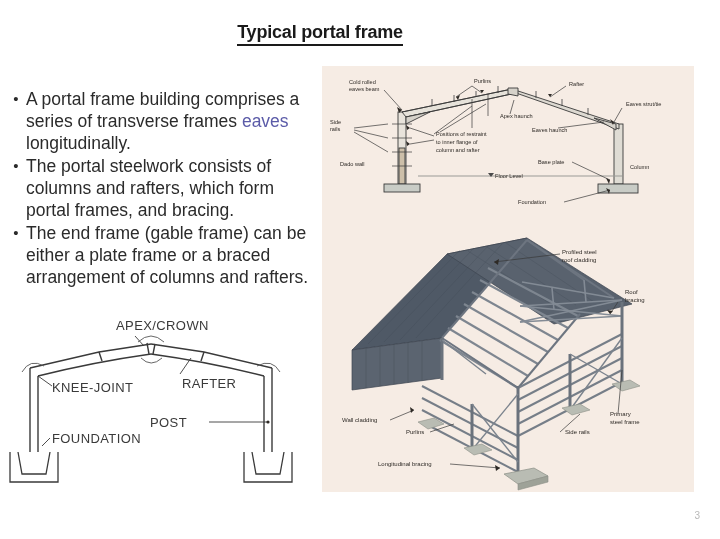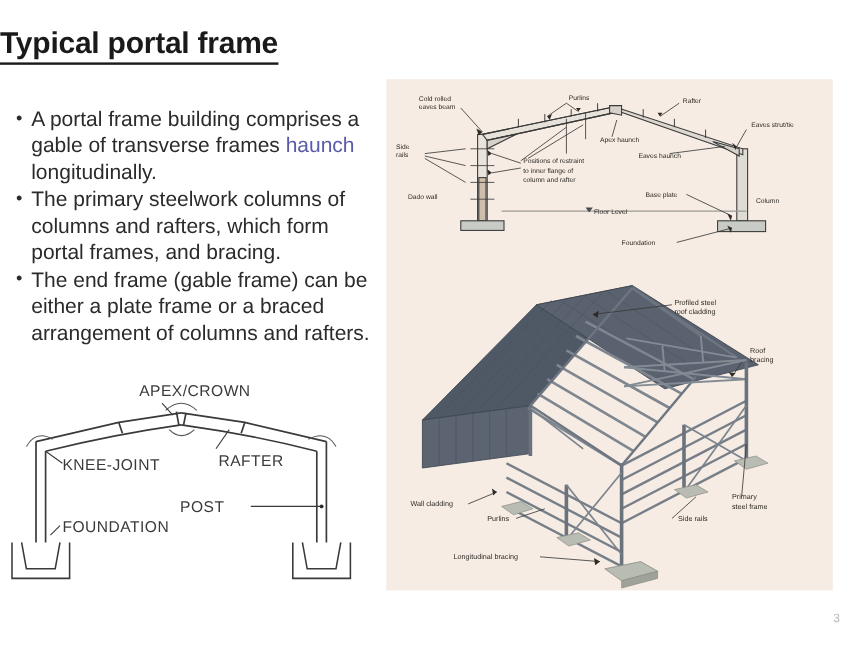--- a/index.html
+++ b/index.html
@@ -9,22 +9,22 @@
     font-family:"Liberation Sans", sans-serif;
     overflow:hidden;
     position:relative;
   }
   .slide{position:absolute;inset:0;}
 
   
   .title{
     position:absolute;
     left:0;top:22px;width:640px;
-    text-align:left;
-    font-size:25px;
+    text-align:center;
+    font-size:18px;
     font-weight:bold;
     color:#1a1a1a;
     letter-spacing:-0.2px;
   }
   .title span{
     border-bottom:2.5px solid #1a1a1a;
     padding-bottom:2px;
   }
 
   
@@ -83,26 +83,26 @@
 <div class="slide">
 
   <div class="title">
     <span>Typical portal frame</span>
   </div>
 
   <div class="bullets">
 
     <div class="bullet">
       <div class="dot">•</div>
-      <div class="btxt"><span>A portal frame building comprises a gable of transverse frames  </span><span class="hl">haunch</span><span> longitudinally.</span></div>
+      <div class="btxt"><span>A portal frame building comprises a series of transverse frames  </span><span class="hl">eaves</span><span> longitudinally.</span></div>
     </div>
 
     <div class="bullet">
       <div class="dot">•</div>
-      <div class="btxt">The primary steelwork columns of columns and rafters, which form portal frames, and bracing.</div>
+      <div class="btxt">The portal steelwork consists of columns and rafters, which form portal frames, and bracing.</div>
     </div>
 
     <div class="bullet">
       <div class="dot">•</div>
       <div class="btxt">  The end frame (gable frame) can be either a plate frame or a braced arrangement of columns and rafters.</div>
     </div>
 
   </div>
 
   <div class="panel">

